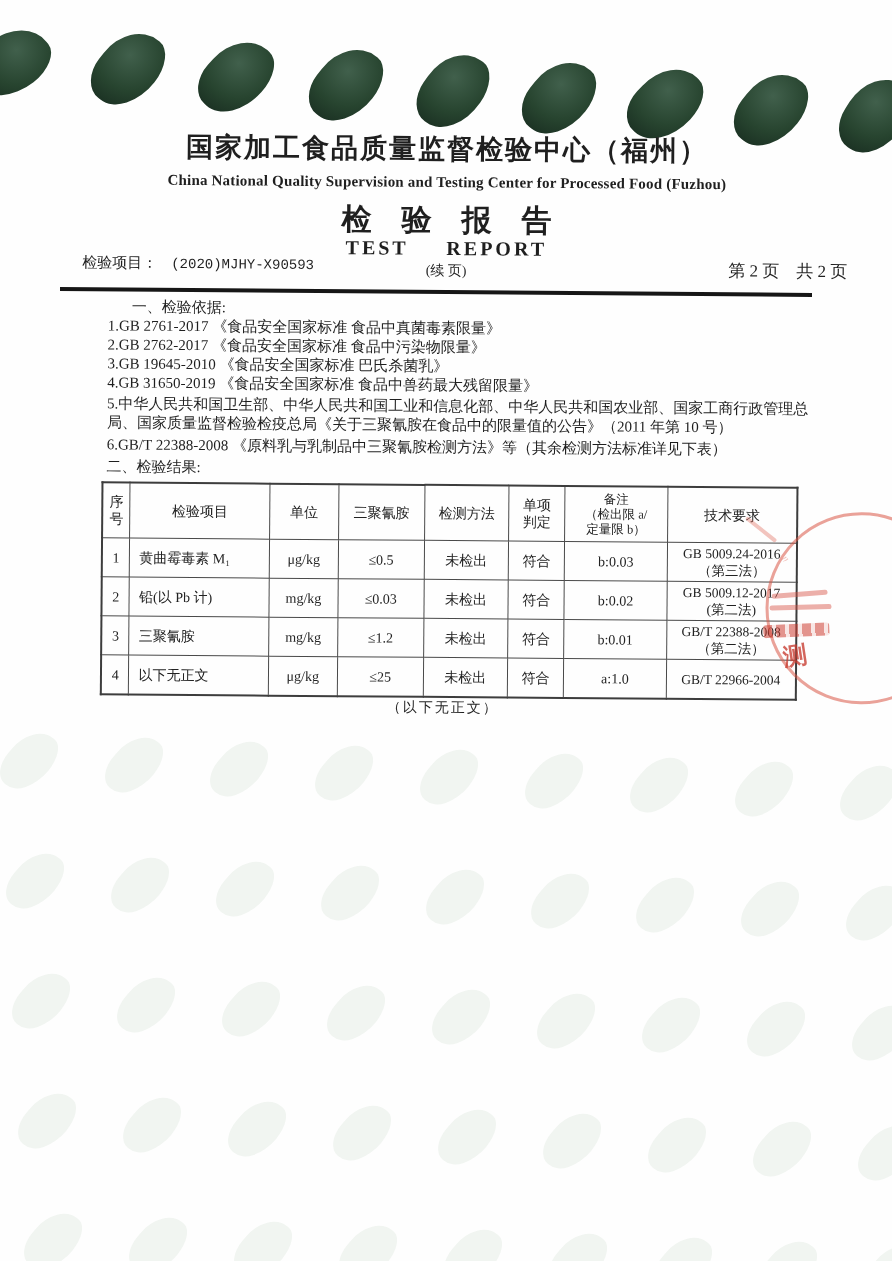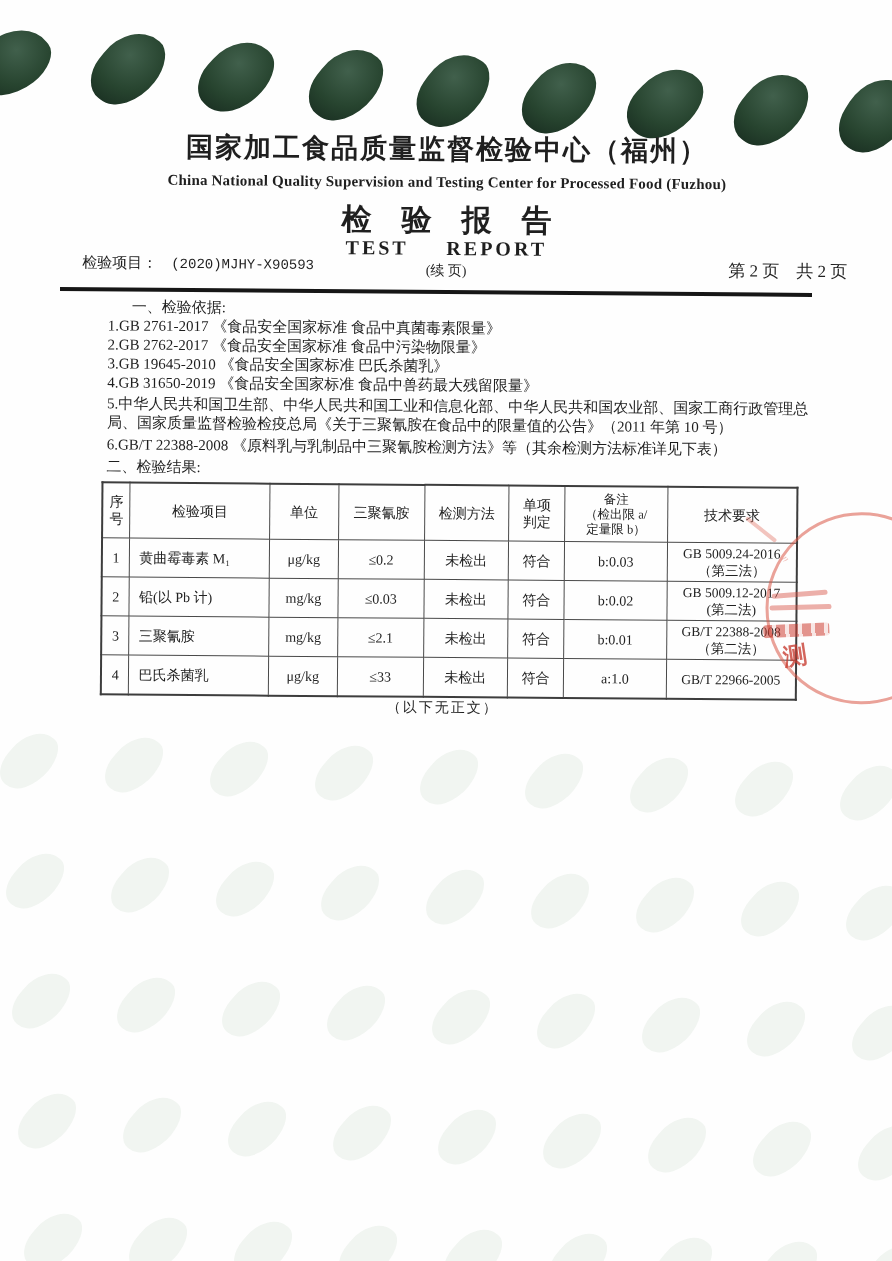--- a/index.html
+++ b/index.html
@@ -198,21 +198,21 @@
 （检出限 a/
 定量限 b）</th>
           <th>技术要求</th>
         </tr>
       </thead>
       <tbody>
         <tr>
           <td>1</td>
           <td class="item">黄曲霉毒素 M₁</td>
           <td>μg/kg</td>
-          <td>≤0.2</td>
+          <td>≤0.5</td>
           <td>未检出</td>
           <td>符合</td>
           <td>b:0.03</td>
           <td class="method">GB 5009.24-2016
 （第三法）</td>
         </tr>
         <tr>
           <td>2</td>
           <td class="item">铅(以 Pb 计)</td>
           <td>mg/kg</td>
@@ -220,36 +220,36 @@
           <td>未检出</td>
           <td>符合</td>
           <td>b:0.02</td>
           <td class="method">GB 5009.12-2017
 (第二法)</td>
         </tr>
         <tr>
           <td>3</td>
           <td class="item">三聚氰胺</td>
           <td>mg/kg</td>
-          <td>≤2.1</td>
+          <td>≤1.2</td>
           <td>未检出</td>
           <td>符合</td>
           <td>b:0.01</td>
           <td class="method">GB/T 22388-2008
 （第二法）</td>
         </tr>
         <tr>
           <td>4</td>
-          <td class="item">巴氏杀菌乳</td>
+          <td class="item">以下无正文</td>
           <td>μg/kg</td>
-          <td>≤33</td>
+          <td>≤25</td>
           <td>未检出</td>
           <td>符合</td>
           <td>a:1.0</td>
-          <td class="method">GB/T 22966-2005</td>
+          <td class="method">GB/T 22966-2004</td>
         </tr>
       </tbody>
     </table>
 
     <div class="end-note">（以下无正文）</div>
 
     <div class="stamp">
       <div class="ring"></div>
       <div class="bar tick"></div>
       <div class="diag">〃</div>

